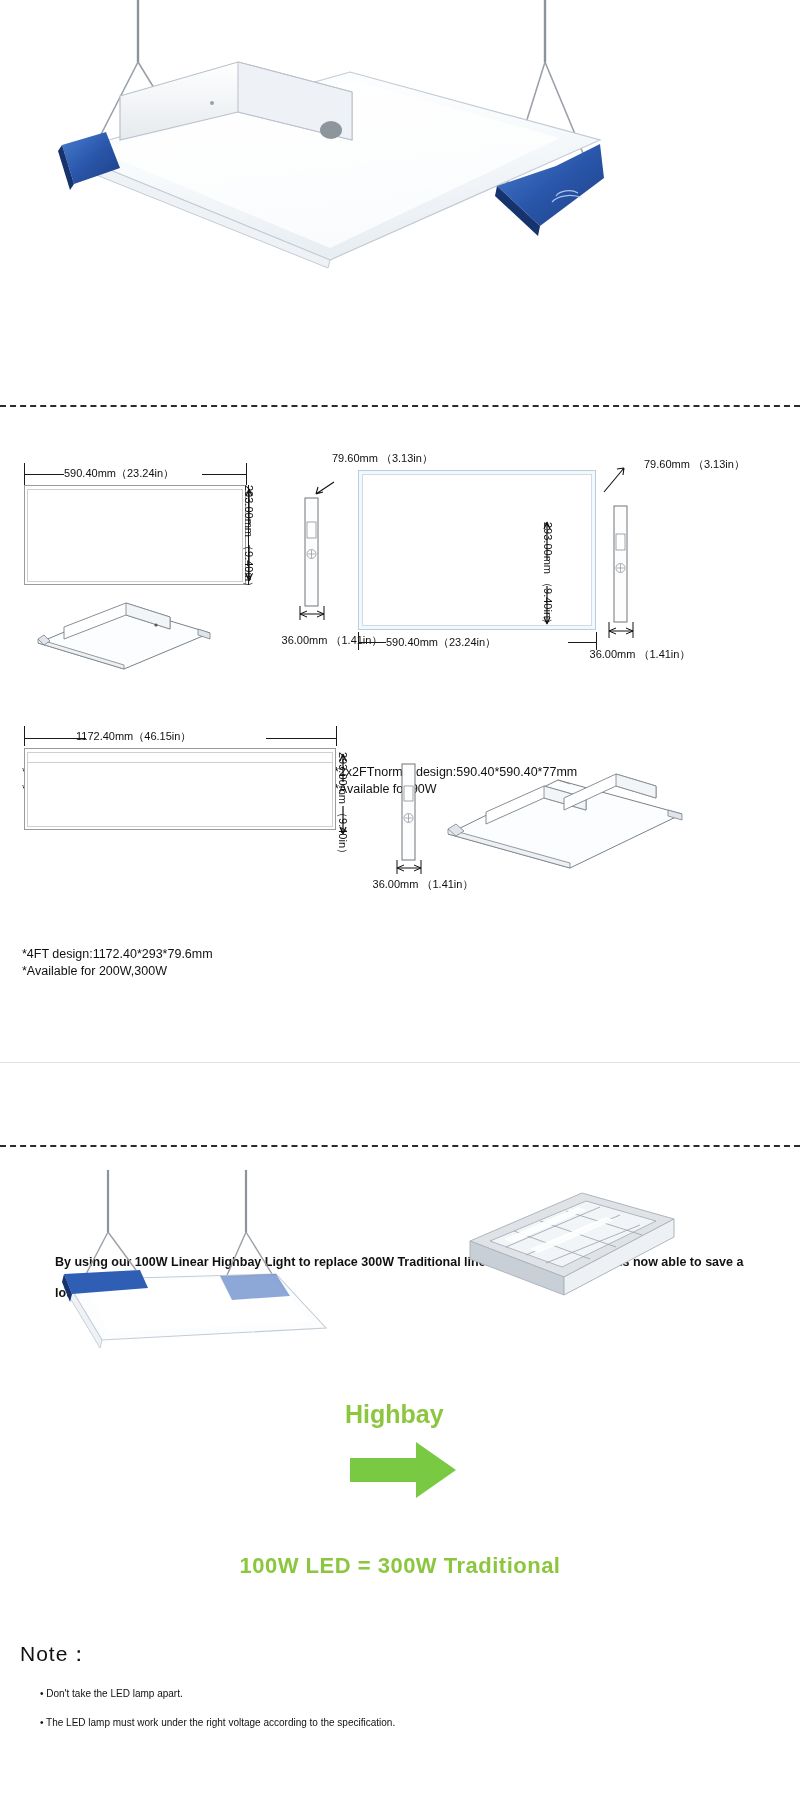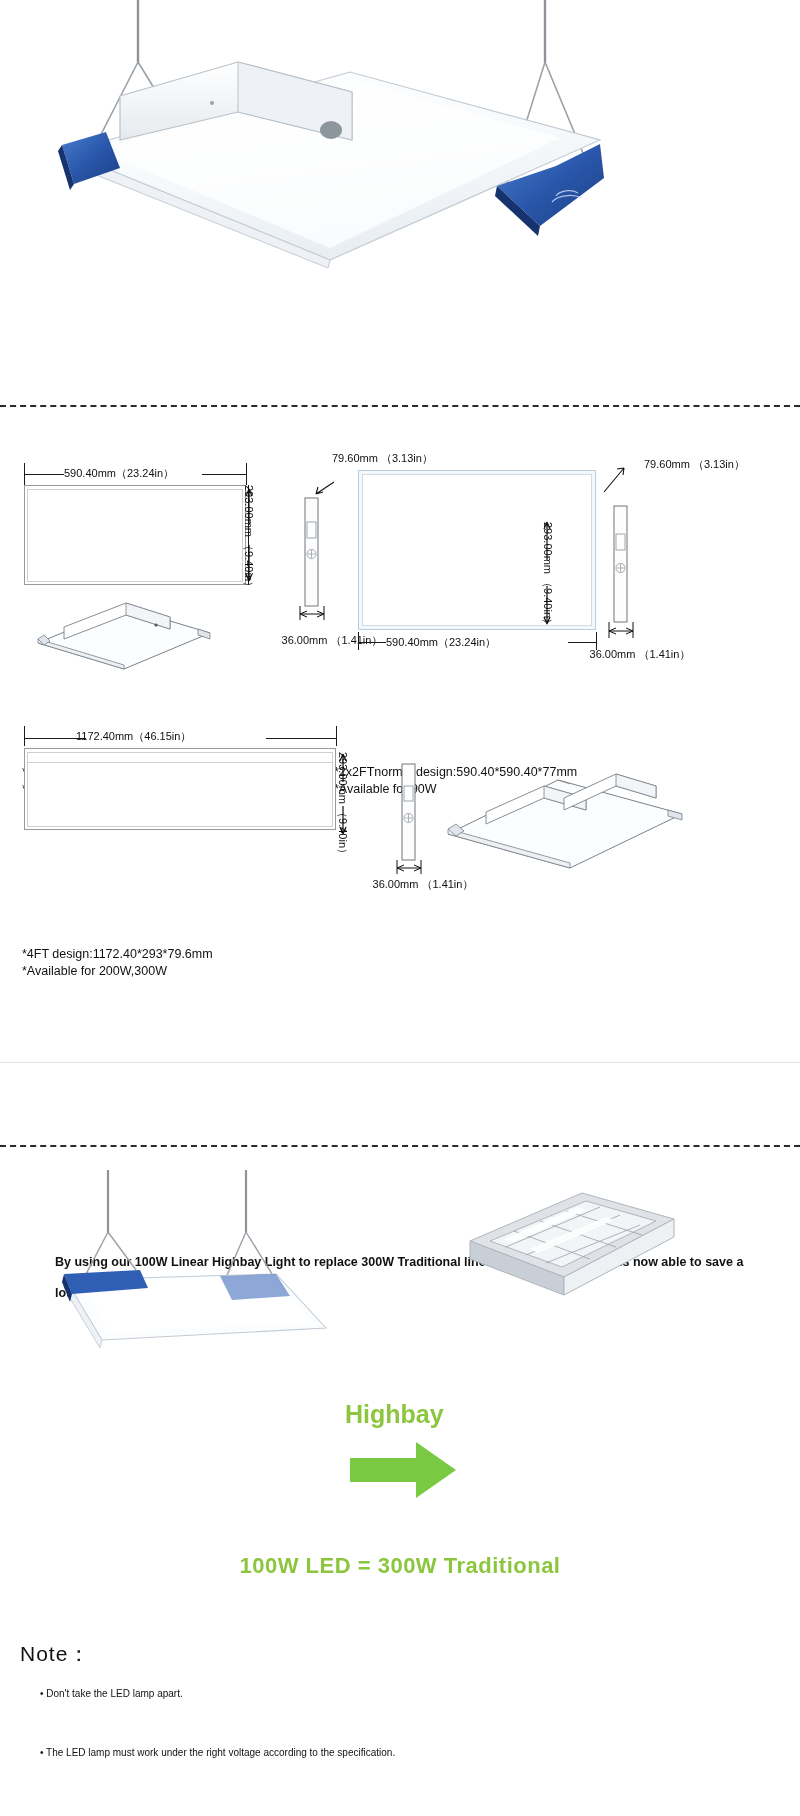--- a/index.html
+++ b/index.html
@@ -331,13 +331,13 @@
   <g fill="#ffffff" opacity=".92">
     <path d="M44 54 L118 22 L126 25 L52 58 Z"></path>
     <path d="M70 64 L146 32 L154 35 L78 68 Z"></path>
   </g>
 </svg>
 
 <div id="eqline">100W LED  = 300W Traditional</div>
 
 <div id="note-title">Note：</div>
 <div class="note-li" style="top:1688px;">• Don't take the LED lamp apart.</div>
-<div class="note-li" style="top:1717px;margin-top:30px;">• The LED lamp must work under the right voltage according to the specification.</div>
+<div class="note-li" style="top:1717px;">• The LED lamp must work under the right voltage according to the specification.</div>
 
 </body></html>

